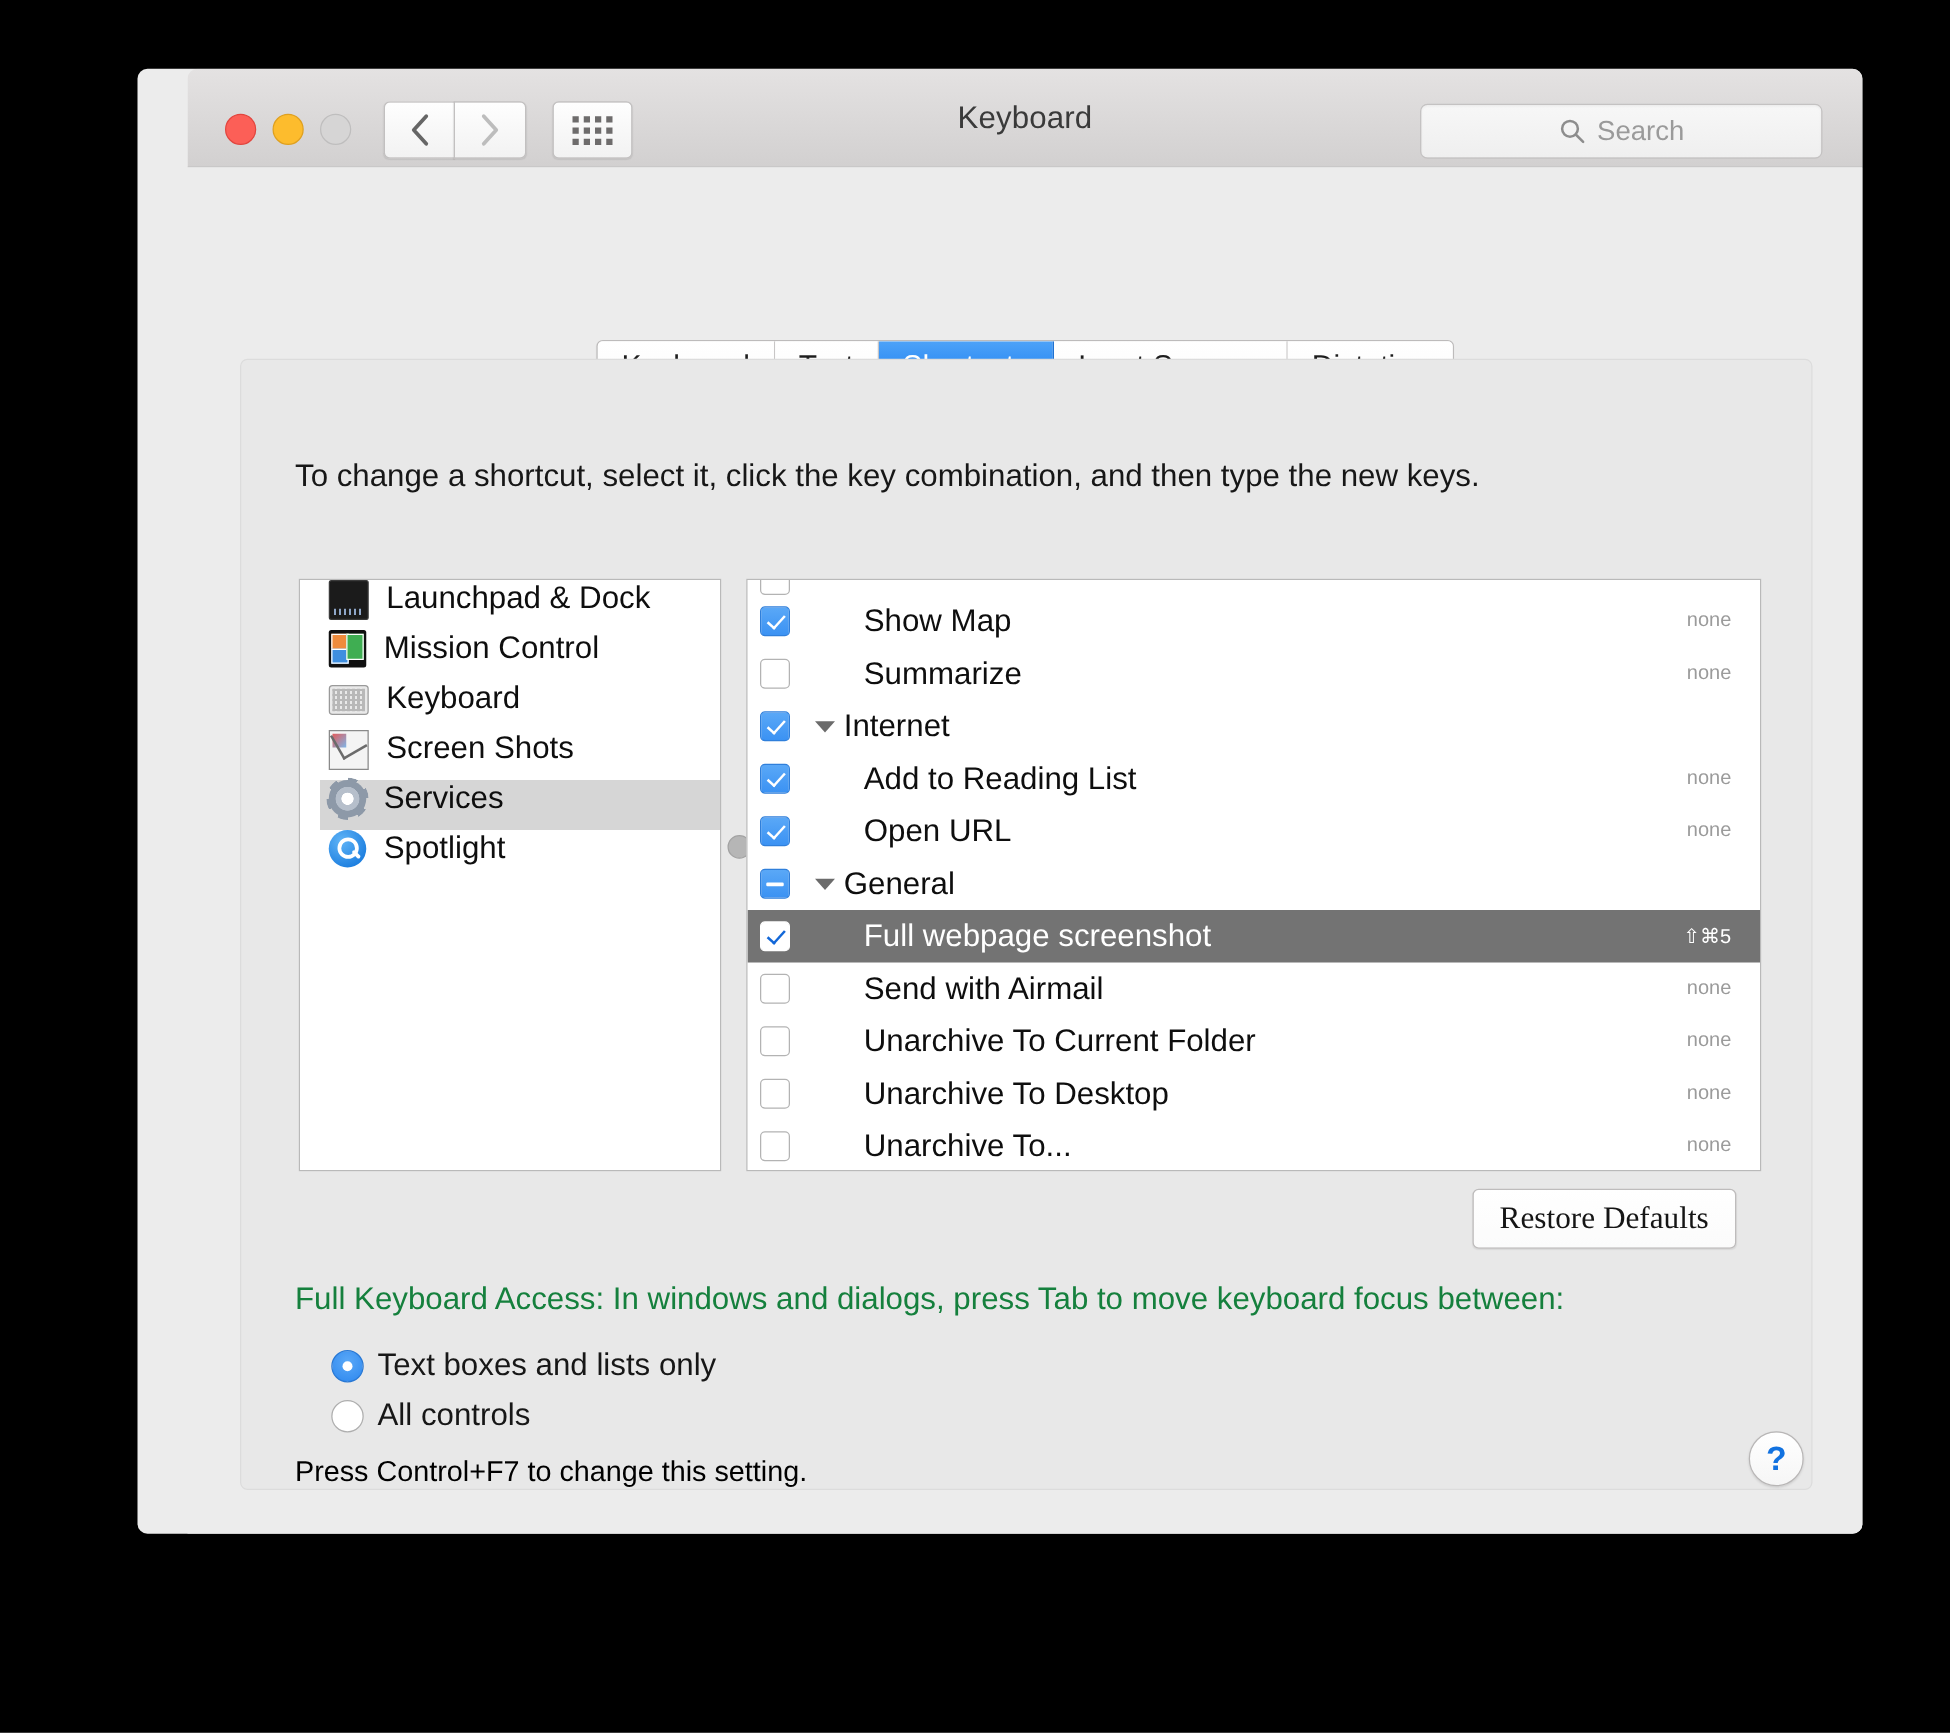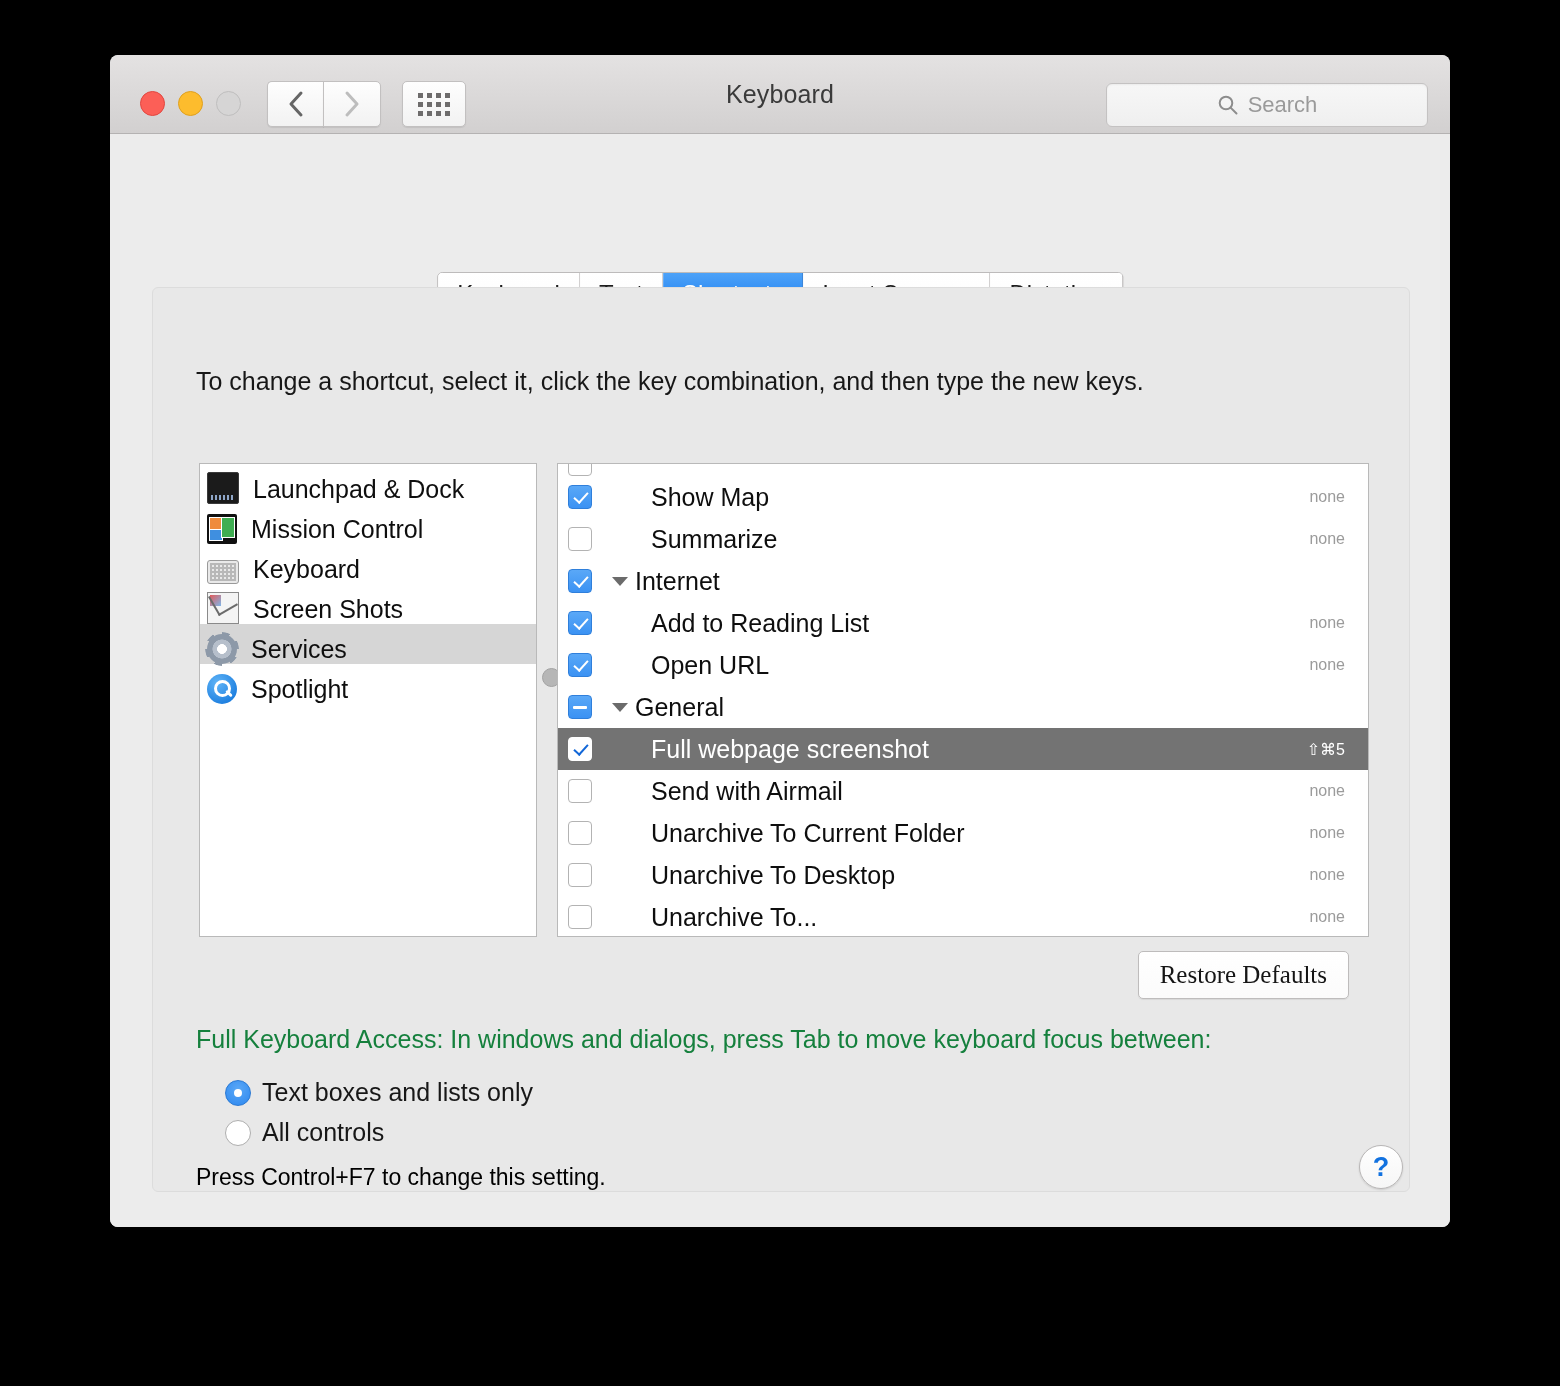--- a/index.html
+++ b/index.html
@@ -17,20 +17,21 @@
   #window {
     position: absolute;
     left: 110px;
     top: 55px;
     width: 1340px;
     height: 1172px;
     border-radius: 8px;
     background: #ececec;
     box-shadow: 0 10px 40px rgba(0,0,0,0.55);
     overflow: hidden;
+    padding-left: 40px;
   }
 
   
   #titlebar {
     position: relative;
     height: 78px;
     background: linear-gradient(to bottom, #e4e2e2 0%, #d2d0d0 100%);
     border-bottom: 1px solid #b4b2b2;
     border-top-left-radius: 8px;
     border-top-right-radius: 8px;
@@ -83,21 +84,21 @@
     left: 0; right: 0; top: 25px;
     text-align: center;
     font-size: 25px;
     color: #3a3a3a;
     letter-spacing: .1px;
   }
 
   #search-box {
     position: absolute;
     top: 28px;
-    right: 22px;
+    right: 32px;
     width: 320px;
     height: 42px;
     border-radius: 6px;
     background: linear-gradient(to bottom,#f7f7f7 0%,#efefef 100%);
     border: 1px solid #c4c2c2;
     box-shadow: inset 0 1px 2px rgba(0,0,0,0.05);
     display: flex;
     align-items: center;
     justify-content: center;
   }
@@ -167,23 +168,24 @@
     position: absolute;
     left: 46px;
     top: 175px;
     width: 336px;
     height: 472px;
     background: #ffffff;
     border: 1px solid #b9b9b9;
   }
   .side-item {
     display: flex;
-    align-items: flex-end;
+    align-items: flex-start;
     height: 40px;
     padding-left: 7px;
+    margin-left: 16px;
   }
   .side-item.selected { background: #d6d6d6; }
   .side-icon {
     width: 30px; height: 30px;
     margin-right: 14px;
     flex: 0 0 30px;
     position: relative;
   }
   .side-label { font-size: 25px; color: #0e0e0e; white-space: nowrap; }
 

